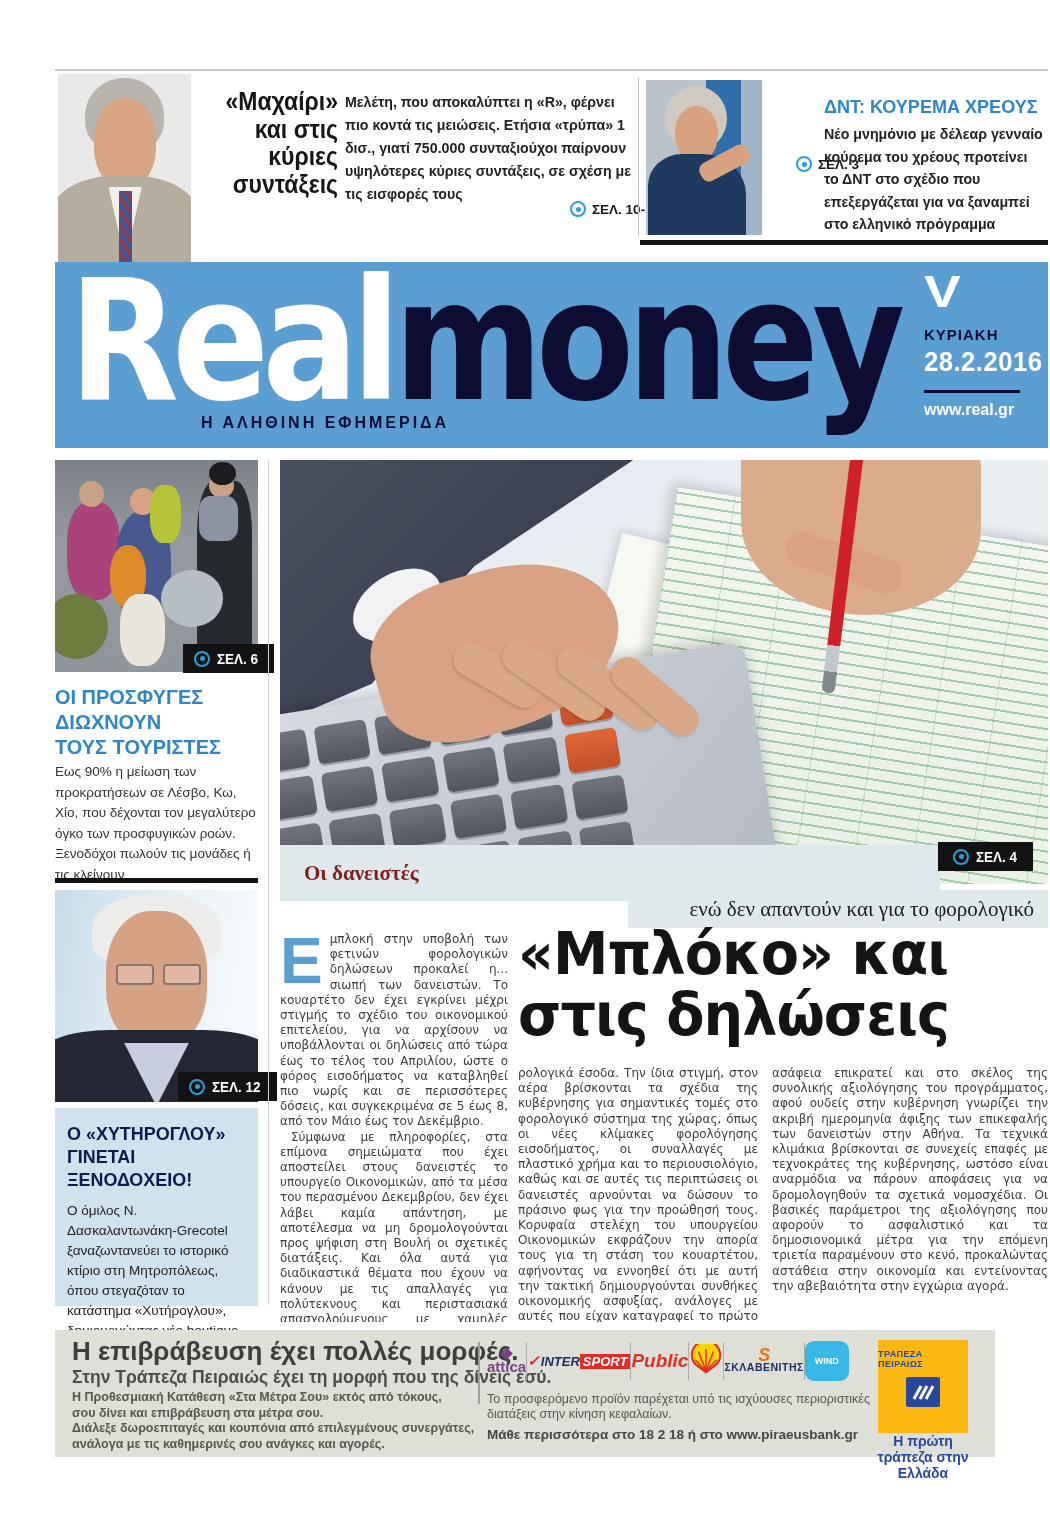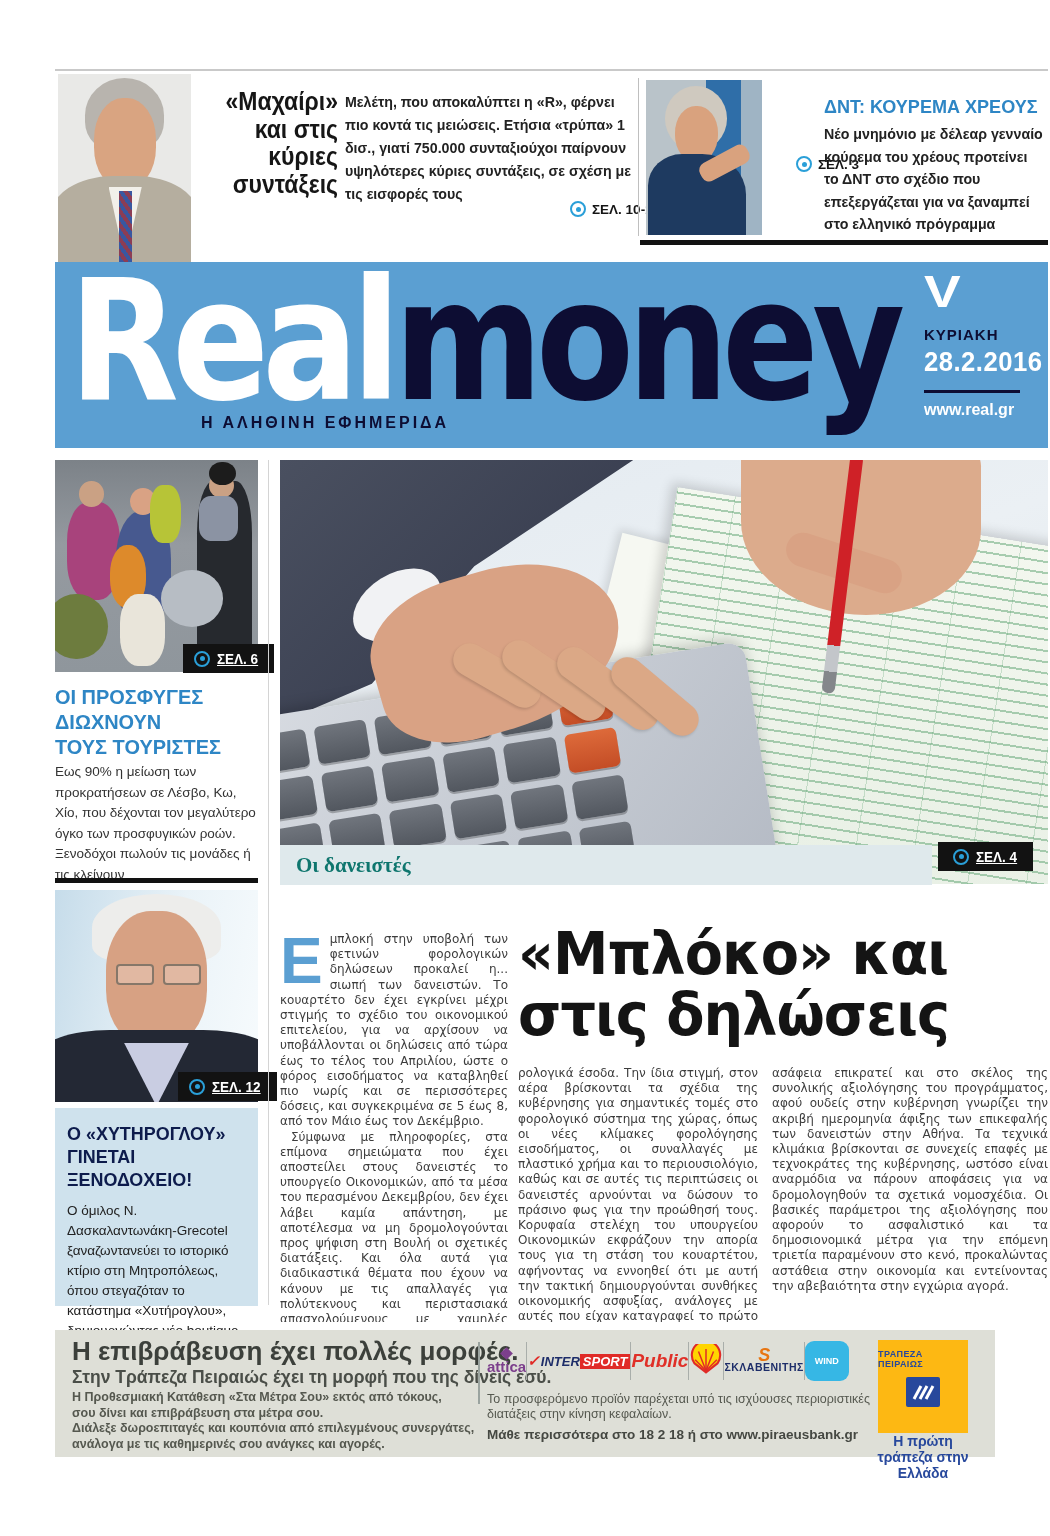--- a/index.html
+++ b/index.html
@@ -14,21 +14,21 @@
   .vdiv-top{left:638px;top:78px;width:1px;height:158px;background:#bfbfbf;}
   .vdiv-left{left:268px;top:460px;width:1px;height:845px;background:#d4d4d4;}
   .rule-black-left{left:55px;top:878px;width:203px;height:5px;background:#121212;}
 
   
   .pr-icon{display:inline-flex;width:12px;height:12px;border-radius:50%;
            border:2px solid #2a9fd8;align-items:center;justify-content:center;flex:0 0 auto;}
   .pr-icon::after{content:'';width:5px;height:5px;border-radius:50%;background:#2a9fd8;}
   .pageref{display:inline-flex;align-items:center;gap:6px;font-weight:bold;font-size:13.5px;color:#151515;margin-left:27px;}
   .badge{display:inline-flex;align-items:center;gap:7px;background:#121212;color:#fff;
-         font-weight:bold;font-size:15px;padding:6px 11px;text-decoration:underline;}
+         font-weight:bold;font-size:15px;padding:6px 11px;}
   .badge .txt{transform:scaleX(.9);transform-origin:left;}
 
   
   .tl-headline{left:186px;top:88px;width:152px;text-align:right;font-size:25px;line-height:27.5px;
                font-weight:bold;color:#161616;transform:scaleX(.92);transform-origin:right;}
   .tl-lead{left:345px;top:91px;width:294px;font-size:14.5px;line-height:23px;font-weight:bold;
            color:#222;transform:scaleX(.98);transform-origin:left;}
   .tl-ref{left:543px;top:201px;}
   .tr-ref{left:769px;top:156px;}
   .tr-headline{left:824px;top:96px;width:230px;font-size:19px;font-weight:bold;color:#2e86c5;
@@ -89,22 +89,22 @@
   .key{background:linear-gradient(180deg,#70757d,#52575f);border-radius:6px;box-shadow:0 2px 0 rgba(0,0,0,.25);}
   .key-orange{background:linear-gradient(180deg,#dd6a3a,#c44d26);}
   .calc-display{position:absolute;right:34px;bottom:16px;width:130px;height:28px;background:#3a3f45;border-radius:4px;}
   .palm{left:12%;top:26%;width:250px;height:160px;background:#d9a284;border-radius:45% 55% 60% 40%;
         transform:rotate(-16deg);}
   .fng{width:118px;height:33px;border-radius:17px;background:#dba886;box-shadow:0 2px 3px rgba(0,0,0,.15);}
   .f1{left:28%;top:48%;transform:rotate(34deg);} .f2{left:35%;top:50%;transform:rotate(36deg);}
   .f3{left:42%;top:52%;transform:rotate(40deg);width:104px;} .f4{left:22%;top:47%;transform:rotate(30deg);width:96px;}
 
   
-  .cap1{left:280px;top:845px;width:636px;height:40px;background:#dfe9ec;display:flex;align-items:center;
-        padding-left:16px;font-family:"Liberation Serif",serif;font-size:21px;color:#0f766e;}
+  .cap1{left:280px;top:845px;width:636px;height:56px;background:#dfe9ec;display:flex;align-items:center;
+        padding-left:24px;font-family:"Liberation Serif",serif;font-size:21px;color:#7f1d1d;}
   .cap1 b{margin-right:6px;}
   .badge-ref4{left:938px;top:842px;padding-left:15px;}
   .cap2{left:628px;top:890px;width:406px;height:38px;background:#dfe9ec;display:flex;align-items:center;
         justify-content:flex-end;padding-right:14px;font-family:"Liberation Serif",serif;font-size:21px;color:#1a1a1a;}
 
   
   .art-headline{left:518px;top:924px;width:532px;font-family:"DejaVu Sans",sans-serif;font-size:58px;
                 line-height:61px;font-weight:bold;color:#141414;letter-spacing:-1px;
                 transform:scaleX(.96);transform-origin:left;}
   .col{font-family:"DejaVu Sans",sans-serif;font-size:12px;line-height:15.2px;text-align:justify;
@@ -333,20 +333,21 @@
     <i class="fng f3"></i>
   </div>
 
   <div class="abs cap1">
     <b>Οι δανειστές</b>
   </div>
   <div class="abs badge badge-ref4">
     <span class="pr-icon"></span>
     <span class="txt">ΣΕΛ. 4</span>
   </div>
+  <div class="abs cap2">ενώ δεν απαντούν και για το φορολογικό</div>
 
   <div class="abs art-headline">
     <div>«Μπλόκο» και</div>
     <div>στις δηλώσεις</div>
   </div>
   <div class="abs col col1">
     <p><span class="dropcap">Ε</span><span>μπλοκή στην υποβολή των φετινών φορολογικών δηλώσεων προκαλεί η... σιωπή των δανειστών. Το κουαρτέτο δεν έχει εγκρίνει μέχρι στιγμής το σχέδιο του οικονομικού επιτελείου, για να αρχίσουν να υποβάλλονται οι δηλώσεις από τώρα έως το τέλος του Απριλίου, ώστε ο φόρος εισοδήματος να καταβληθεί πιο νωρίς και σε περισσότερες δόσεις, και συγκεκριμένα σε 5 έως 8, από τον Μάιο έως τον Δεκέμβριο.</span></p>
     <p>Σύμφωνα με πληροφορίες, στα επίμονα σημειώματα που έχει αποστείλει στους δανειστές το υπουργείο Οικονομικών, από τα μέσα του περασμένου Δεκεμβρίου, δεν έχει λάβει καμία απάντηση, με αποτέλεσμα να μη δρομολογούνται προς ψήφιση στη Βουλή οι σχετικές διατάξεις. Και όλα αυτά για διαδικαστικά θέματα που έχουν να κάνουν με τις απαλλαγές για πολύτεκνους και περιστασιακά απασχολούμενους με χαμηλές αποδοχές, αλλά και με τους κωδικούς για το σύμφωνο συμβίωσης.</p>
 
   </div>

